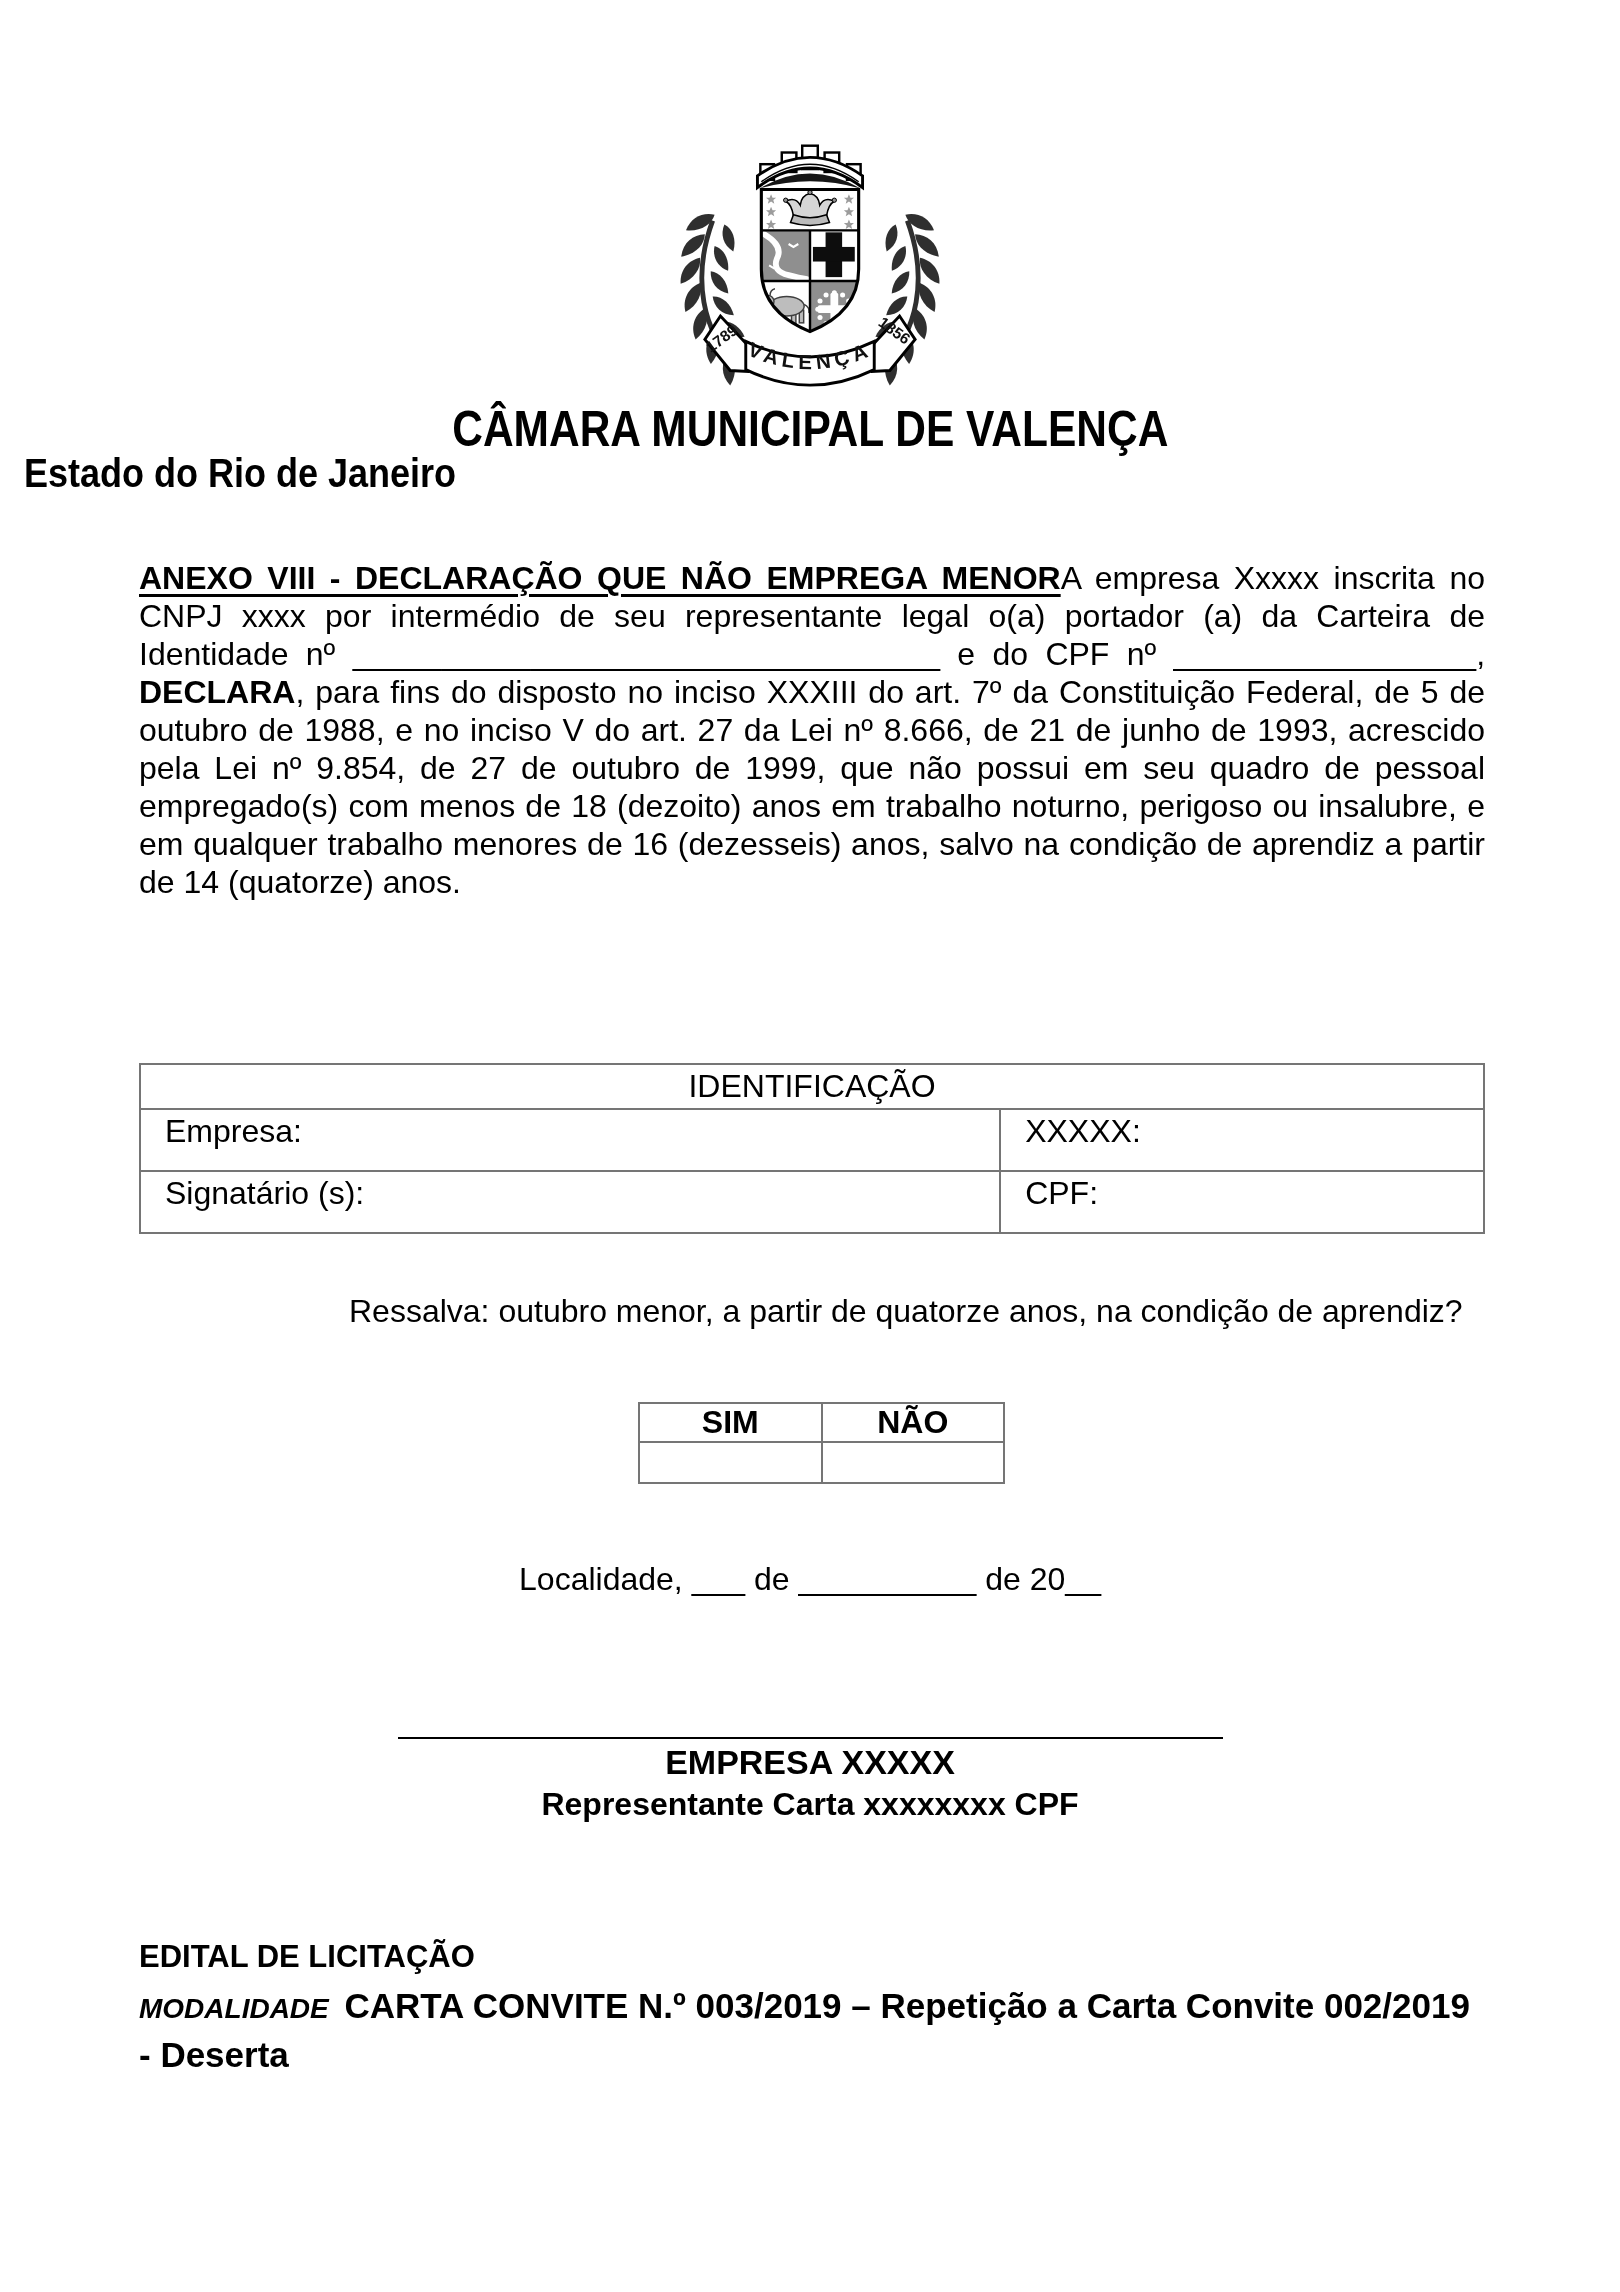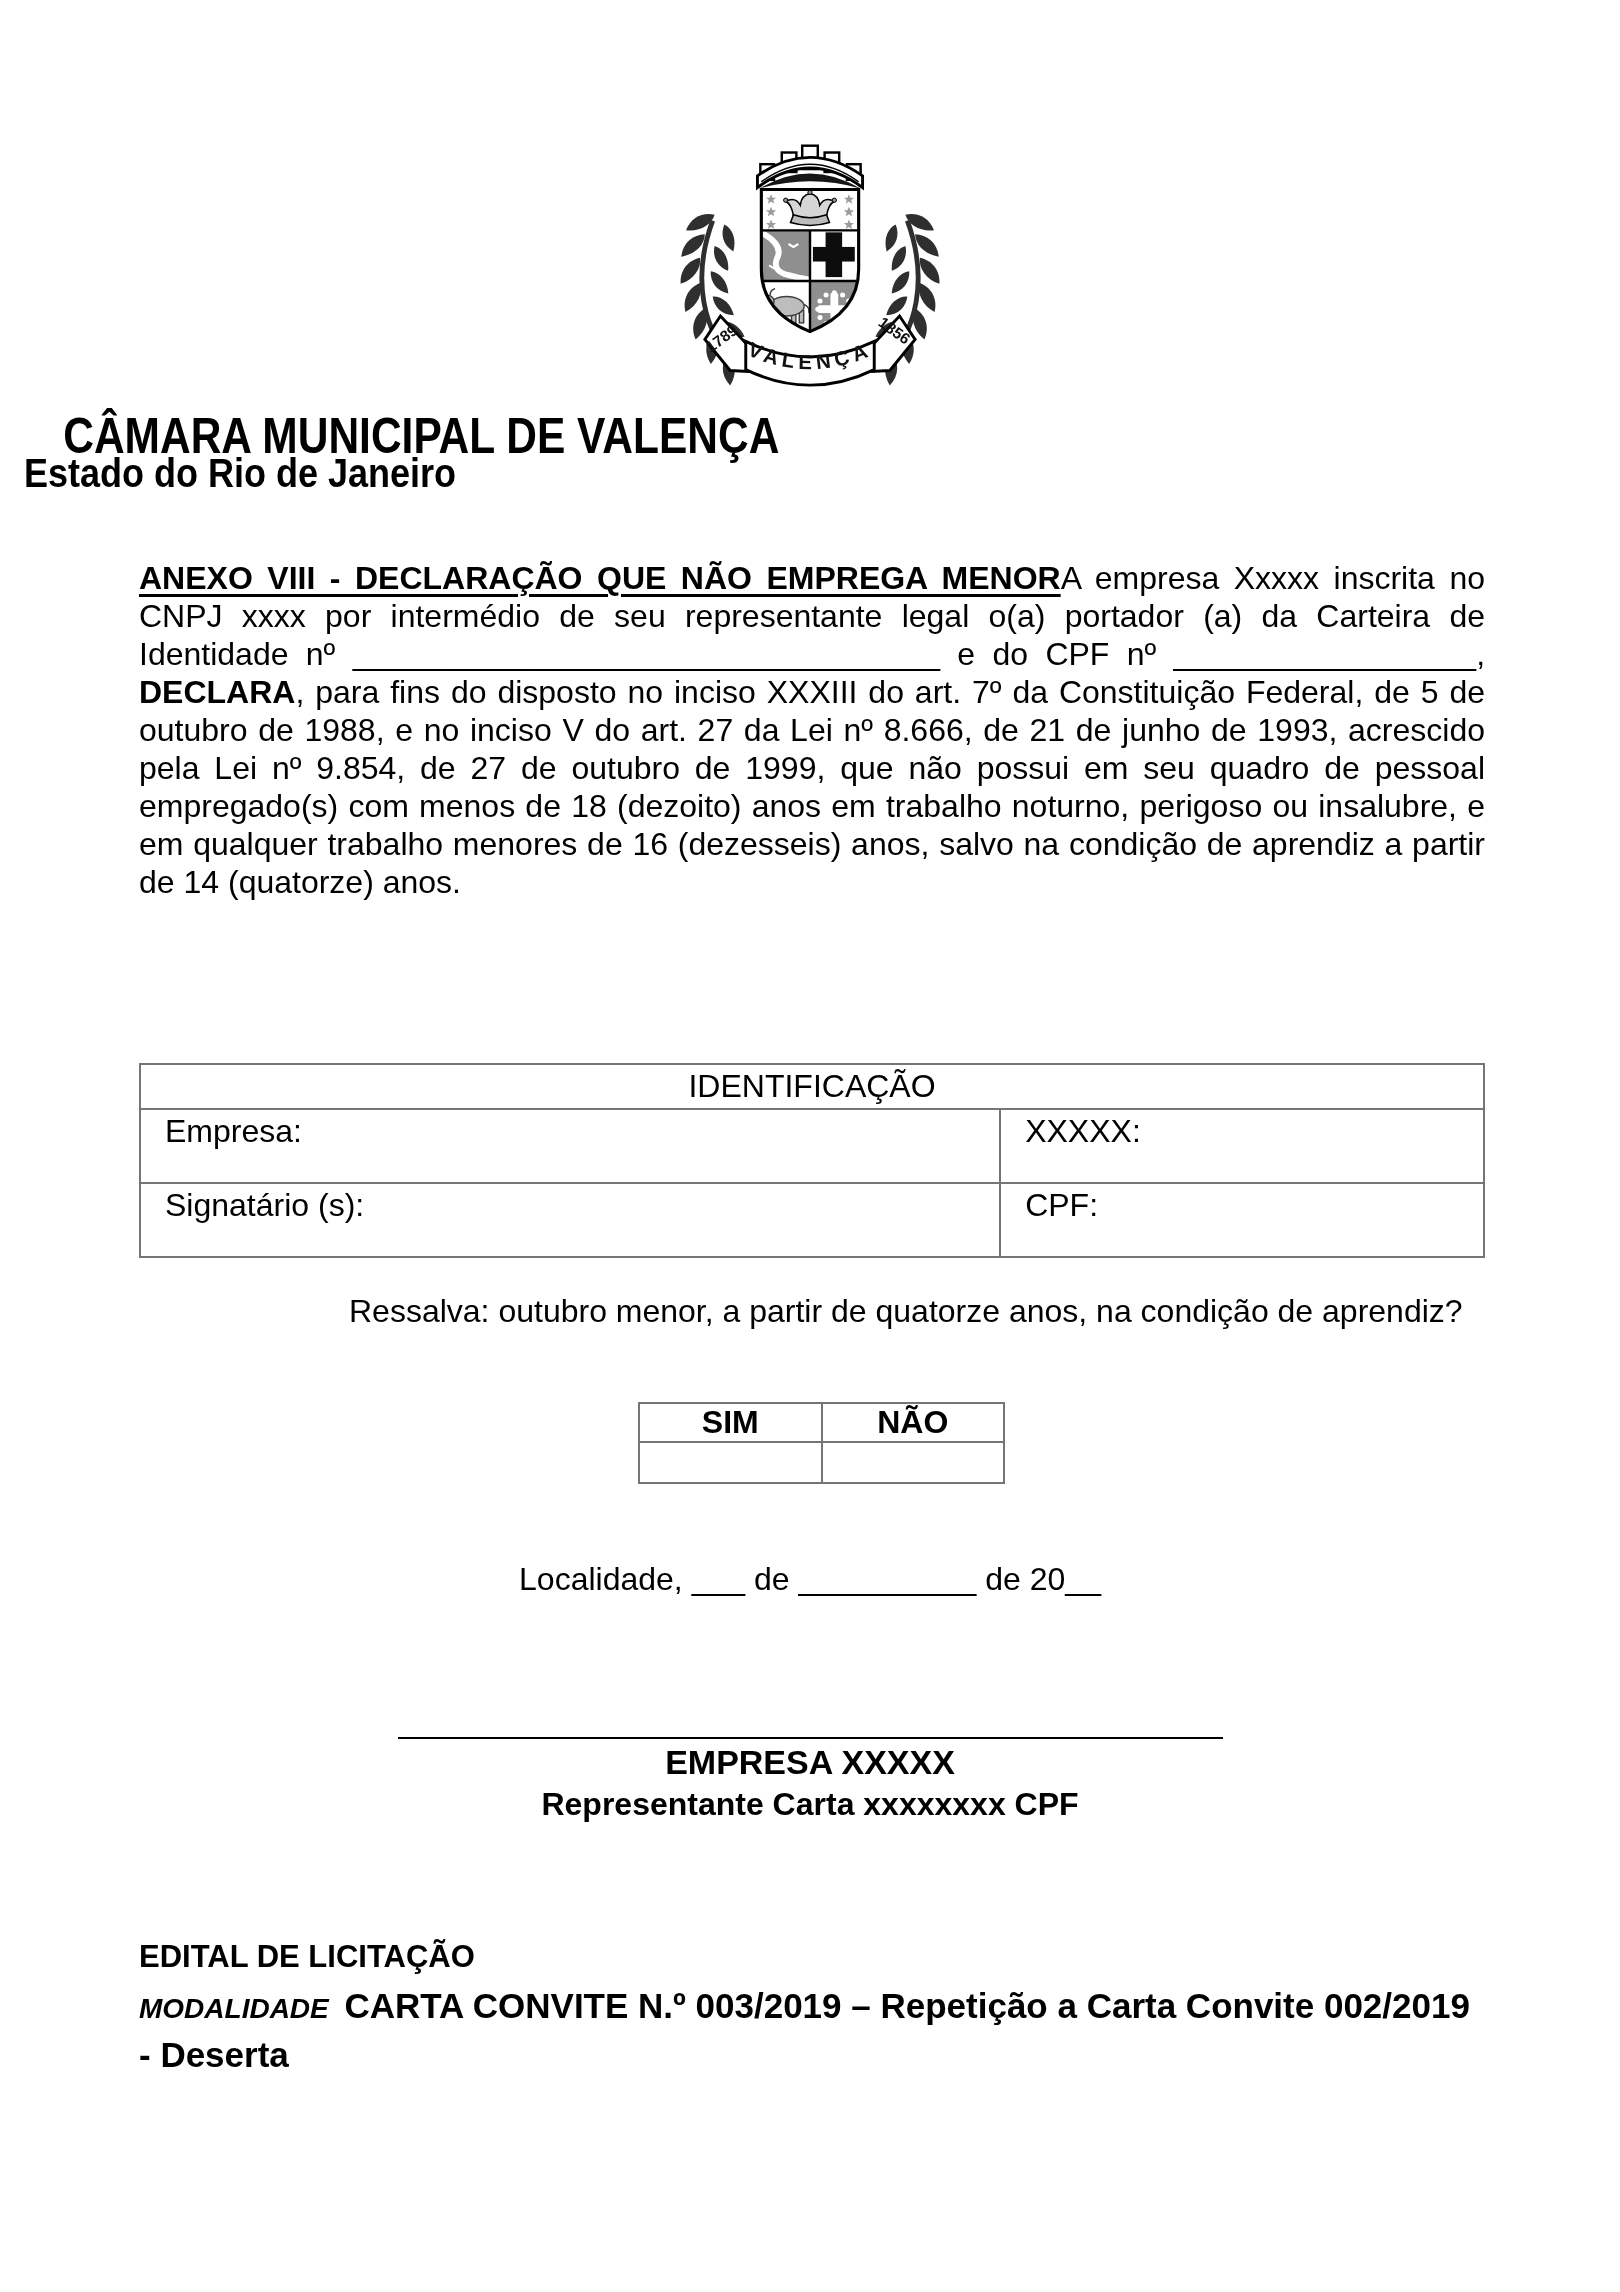--- a/index.html
+++ b/index.html
@@ -18,23 +18,22 @@
   .logo-wrap {
     position: absolute;
     top: 131px; left: 0; width: 100%;
     display: flex; justify-content: center;
   }
   .crest { width: 292px; height: 263px; }
   .crest text { font-family: "Liberation Sans", sans-serif; }
 
   .org-title {
     position: absolute; top: 404px; left: 0; width: 100%;
-    text-align: left; font-weight: bold; font-size: 50px; line-height: 50px;
+    text-align: center; font-weight: bold; font-size: 50px; line-height: 50px;
     white-space: nowrap;
-    margin-top: 7px;
   }
   .org-title .squeeze { display: inline-block; transform: scaleX(0.85); transform-origin: 50% 50%; letter-spacing: 0px; }
   .org-subtitle {
     position: absolute; top: 453px; left: 0; width: 100%;
     text-align: left; font-weight: bold; font-size: 40px; line-height: 41px;
     white-space: nowrap;
   }
   .org-subtitle .squeeze { display: inline-block; transform: scaleX(0.90); transform-origin: 50% 50%; }
 
   
@@ -52,21 +51,21 @@
   .blank { letter-spacing: 0px; }
 
   
   table { border-collapse: collapse; table-layout: fixed; }
   .id-table {
     position: absolute; top: 1063px; left: 139px; width: 1346px;
     font-size: 32px;
   }
   .id-table td { border: 2px solid #757575; padding: 2.9px 9.8px; vertical-align: top; }
   .id-table td.title-cell { text-align: center; height: 41px; }
-  .id-table td.label-cell { height: 74px; padding-left: 24px; }
+  .id-table td.label-cell { height: 62px; padding-left: 24px; }
   .id-table col.c-left  { width: 64%; }
   .id-table col.c-right { width: 36%; }
 
   
   .ressalva {
     position: absolute; top: 1292px; left: 139px; width: 1346px;
     font-size: 32px; line-height: 38px; text-align: justify;
     text-indent: 210px;
   }
 

